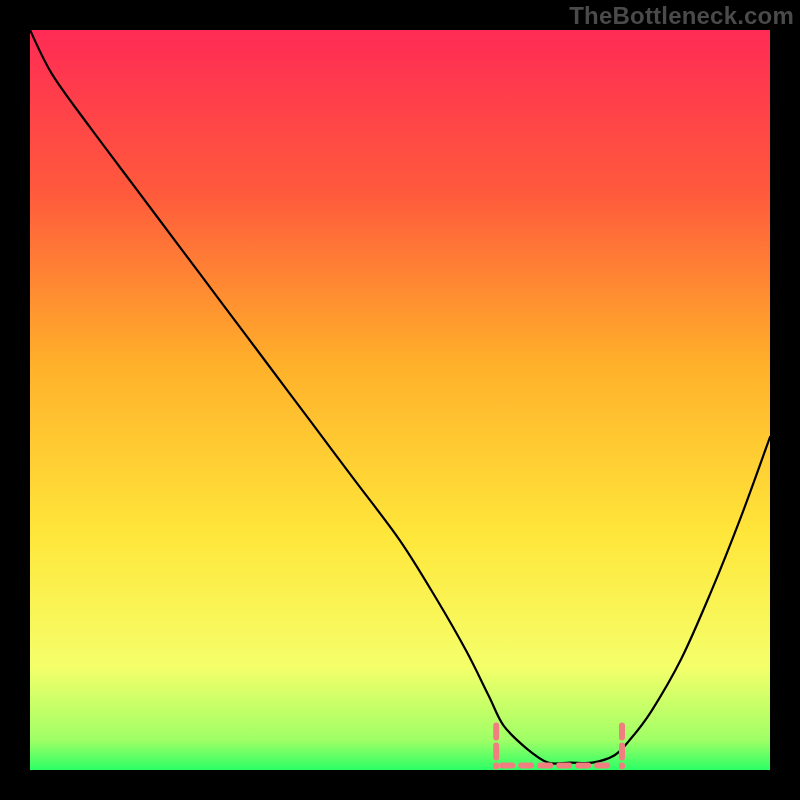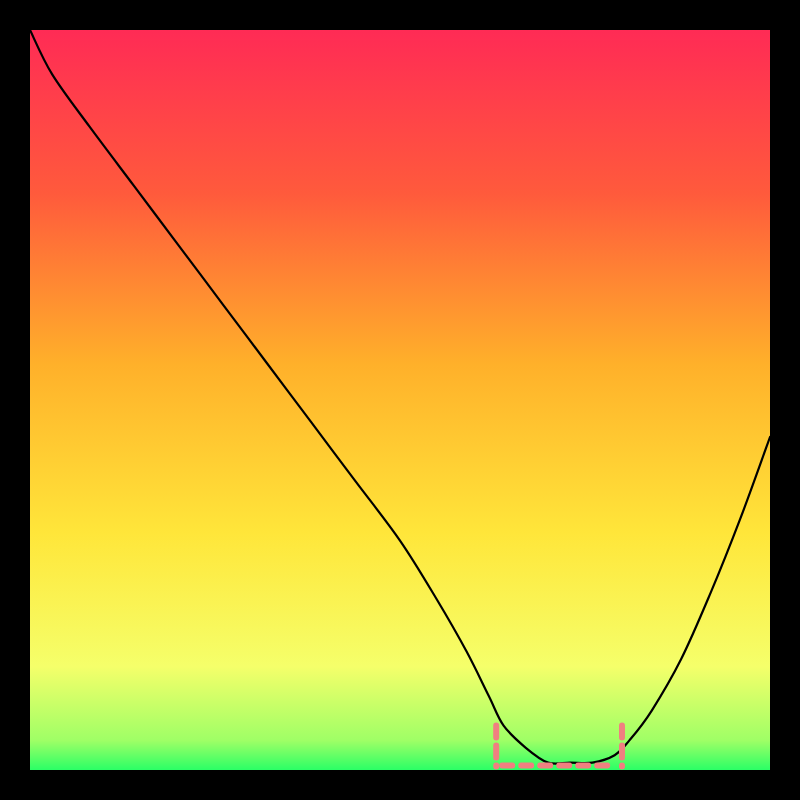--- a/index.html
+++ b/index.html
@@ -31,20 +31,21 @@
     left: 30px;
     top: 30px;
     width: 740px;
     height: 740px;
     display: block;
   }
 </style>
 </head>
 <body>
 <div class="container">
+  <div class="watermark">TheBottleneck.com</div>
 
   <svg class="plot" viewBox="0 0 740 740" preserveAspectRatio="none">
     <defs>
       <linearGradient id="bg-grad" x1="0" y1="0" x2="0" y2="1">
         <stop id="g0" offset="0%" stop-color="#ff2b55"></stop>
         <stop id="g1" offset="22%" stop-color="#ff5a3c"></stop>
         <stop id="g2" offset="45%" stop-color="#ffb02a"></stop>
         <stop id="g3" offset="68%" stop-color="#ffe63a"></stop>
         <stop id="g4" offset="86%" stop-color="#f5ff6a"></stop>
         <stop id="g5" offset="96%" stop-color="#9fff66"></stop>

